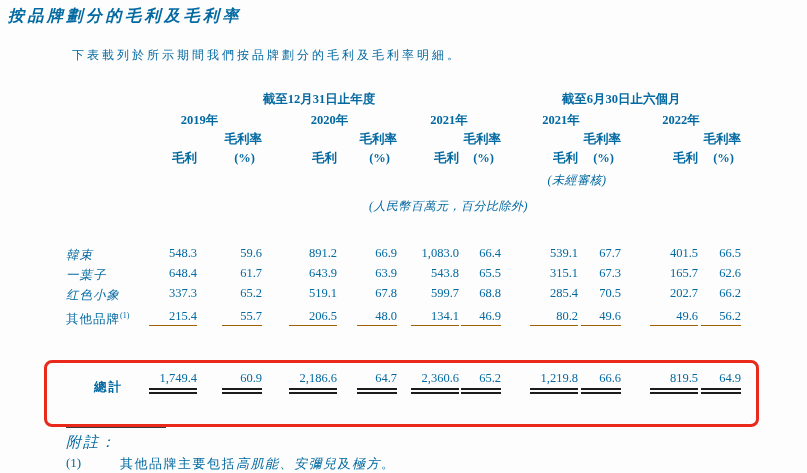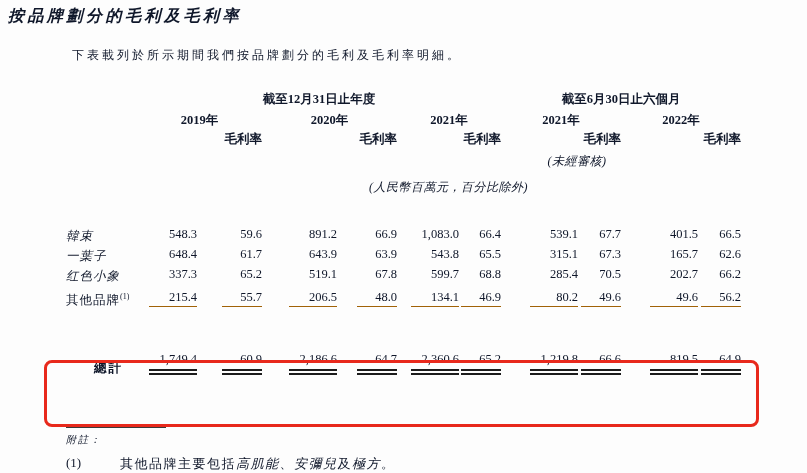--- a/index.html
+++ b/index.html
@@ -1,18 +1,18 @@
 <!DOCTYPE html>
 <html><head>
 <meta charset="utf-8">
 <style>
   html,body{margin:0;padding:0;background:#ffffff;}
   .page{
     position:relative;width:807px;height:473px;background:#fdfdfd;
-    font-family:"Liberation Serif","DejaVu Serif",serif;color:#0f172a;
+    font-family:"Liberation Serif","DejaVu Serif",serif;color:#0369a1;
     overflow:hidden;
   }
   .title{
     position:absolute;left:8px;top:6px;
     font-size:16px;font-weight:bold;font-style:italic;letter-spacing:3.5px;
   }
   .intro{
     position:absolute;left:72px;top:47px;
     font-size:12px;letter-spacing:3px;
   }
@@ -40,21 +40,21 @@
   .notei{font-style:italic;font-size:12px;letter-spacing:0.5px;}
   .unit-note-box{width:476px;text-align:right;}
   .unaudited-box{margin-left:475px;width:100px;text-align:center;}
   .totlabel{font-weight:bold;letter-spacing:2px;margin-left:28px;}
   .highlight-box{
     position:absolute;left:44px;top:360px;width:709px;height:61px;
     border:3.5px solid #e8291c;border-radius:8px;background:transparent;
     pointer-events:none;
   }
   .foot-rule{position:absolute;left:66px;top:427px;width:100px;border-top:1.5px solid #3a3a3a;}
-  .foot-head{position:absolute;left:66px;top:433px;font-style:italic;font-size:10px;letter-spacing:2px;}
+  .foot-head{position:absolute;left:66px;top:433px;font-style:italic;font-size:15px;letter-spacing:2px;}
   .foot-item{position:absolute;left:66px;top:455px;font-size:13px;display:flex;}
   .foot-num{width:54px;display:inline-block;}
   .foot-text{letter-spacing:1.5px;}
   .it{font-style:italic;}
 </style>
 </head>
 <body>
 
 <div class="page">
 
@@ -99,20 +99,33 @@
       <td></td>
           <td class="r b">毛利率</td>
       <td></td>
           <td class="r b">毛利率</td>
       <td></td>
           <td class="r b">毛利率</td>
       <td></td>
           <td class="r b">毛利率</td>
     </tr>
 
+    <tr style="height:19px">
+      <td></td>
+      <td class="r b">毛利</td>
+      <td class="pctc b">(%)</td>
+      <td class="r b">毛利</td>
+      <td class="pctc b">(%)</td>
+      <td class="r b">毛利</td>
+      <td class="pctc b">(%)</td>
+      <td class="r b">毛利</td>
+      <td class="pctc b">(%)</td>
+      <td class="r b">毛利</td>
+      <td class="pctc b">(%)</td>
+    </tr>
 
     <tr style="height:23px">
       <td colspan="11">
         <div class="unaudited-box notei">(未經審核)</div>
       </td>
     </tr>
 
     <tr style="height:26px">
       <td colspan="11">
         <div class="unit-note-box notei">(人民幣百萬元，百分比除外)</div>

